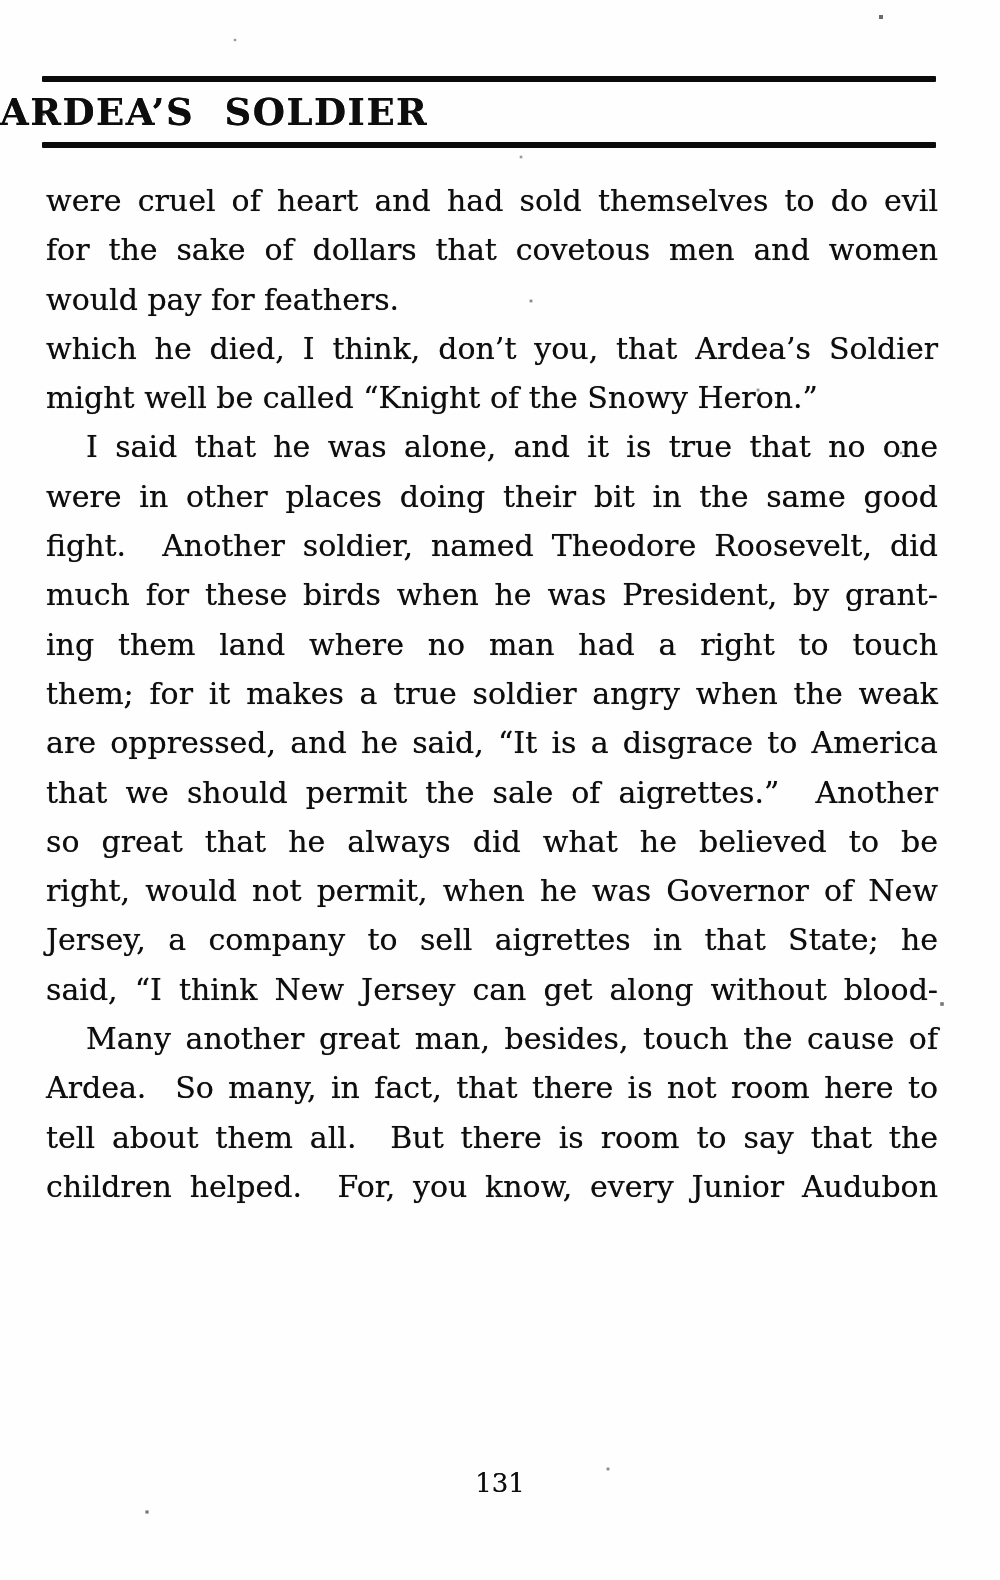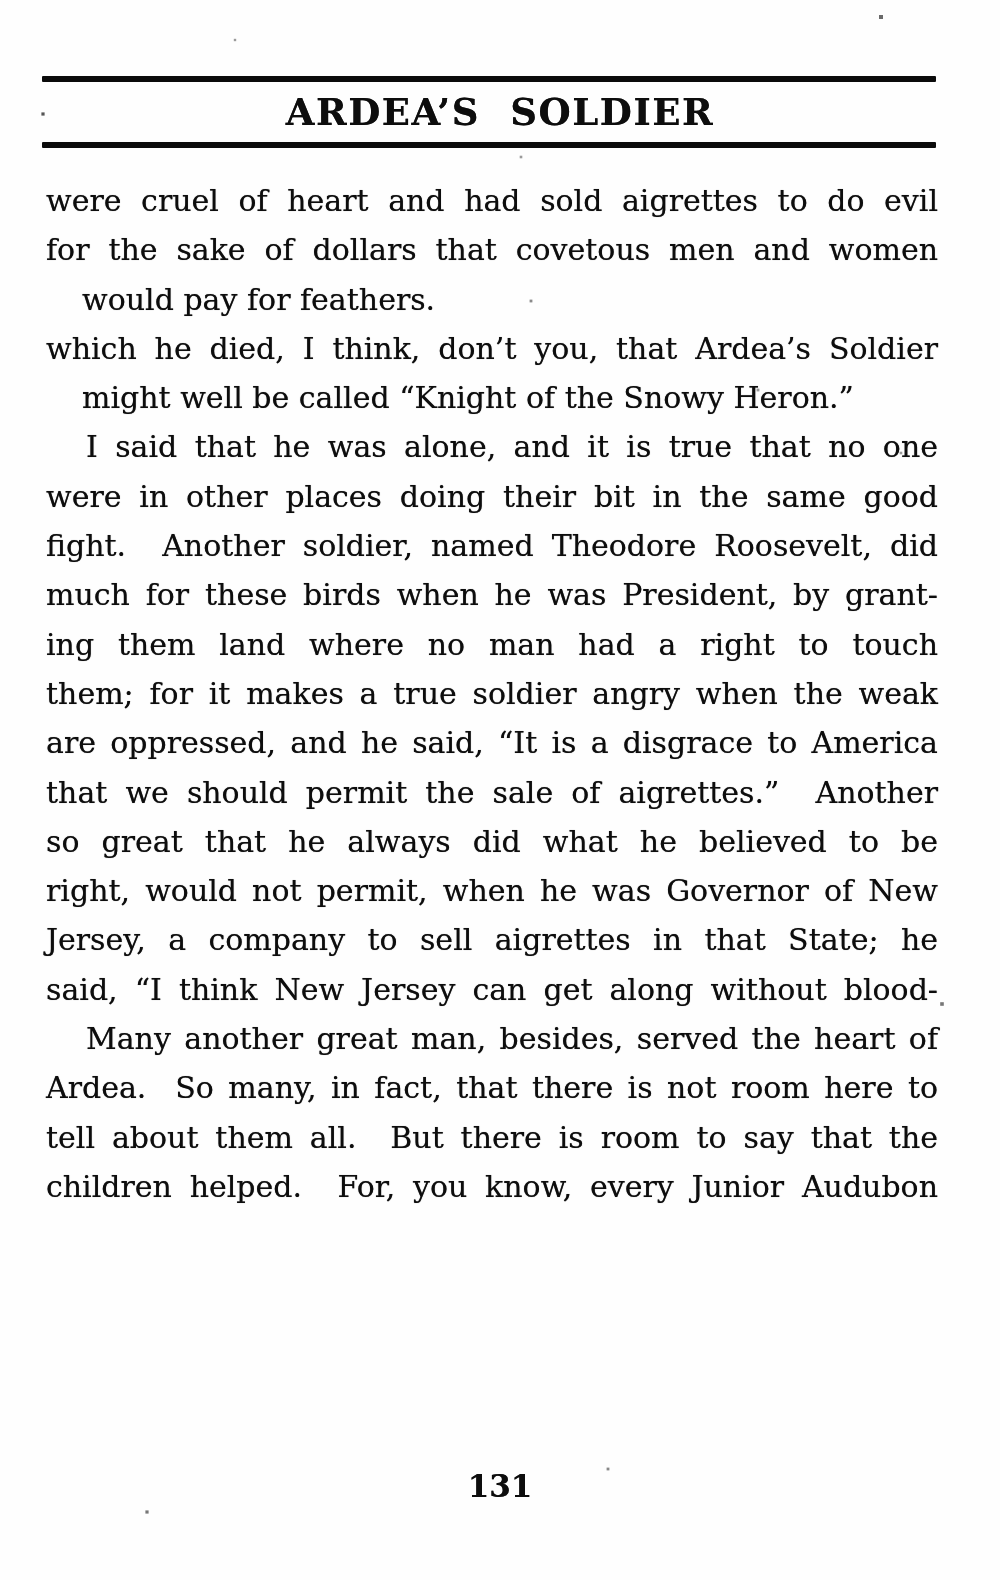--- a/index.html
+++ b/index.html
@@ -25,21 +25,20 @@
     background: #0b0b0b;
     border-radius: 1px;
   }
   .rule-top { top: 76px; }
   .rule-bottom { top: 142px; }
   .page-title {
     position: absolute;
     top: 90px;
     left: 0;
     width: 100%;
-    text-align: center;
     font-size: 37px;
     font-weight: bold;
     letter-spacing: 1.5px;
     word-spacing: 16px;
     text-shadow: 0 0 0.6px rgba(0,0,0,0.75);
   }
   .body-text {
     position: absolute;
     top: 176px;
     left: 46px;
@@ -48,33 +47,32 @@
     line-height: 49.3px;
     text-shadow: 0 0 0.7px rgba(0,0,0,0.65);
   }
   .line {
     text-align: justify;
     text-align-last: justify;
     white-space: pre-wrap;
   }
   .line.last {
     text-align-last: left;
-    margin-left: 36px;
   }
   .line.indent {
     text-indent: 40px;
   }
   .page-number {
     position: absolute;
     top: 1468px;
     left: 0;
     width: 100%;
     text-align: center;
-    font-size: 31px;
-    font-weight: bold;
+    font-size: 26px;
+    font-weight: normal;
     text-shadow: 0 0 0.6px rgba(0,0,0,0.7);
   }
   
   .speckles {
     position: absolute;
     top: 0;
     left: 0;
     width: 2px;
     height: 2px;
     background: transparent;
@@ -94,37 +92,37 @@
 </head>
 <body>
 
 <div class="page">
   <div class="speckles"></div>
   <div class="rule rule-top"></div>
   <div class="page-title">ARDEA’S SOLDIER</div>
   <div class="rule rule-bottom"></div>
 
   <div class="body-text">
-      <div class="line">were cruel of heart and had sold aigrettes to do evil</div>
+      <div class="line">were cruel of heart and had sold themselves to do evil</div>
       <div class="line">for the sake of dollars that covetous men and women</div>
       <div class="line last">would pay for feathers.</div>
       <div class="line">which he died, I think, don’t you, that Ardea’s Soldier</div>
       <div class="line last">might well be called “Knight of the Snowy Heron.”</div>
       <div class="line indent">I said that he was alone, and it is true that no one</div>
       <div class="line">were in other places doing their bit in the same good</div>
       <div class="line">fight.  Another soldier, named Theodore Roosevelt, did</div>
       <div class="line">much for these birds when he was President, by grant-</div>
       <div class="line">ing them land where no man had a right to touch</div>
       <div class="line">them; for it makes a true soldier angry when the weak</div>
       <div class="line">are oppressed, and he said, “It is a disgrace to America</div>
       <div class="line">that we should permit the sale of aigrettes.”  Another</div>
       <div class="line">so great that he always did what he believed to be</div>
       <div class="line">right, would not permit, when he was Governor of New</div>
       <div class="line">Jersey, a company to sell aigrettes in that State; he</div>
       <div class="line">said, “I think New Jersey can get along without blood-</div>
-      <div class="line indent">Many another great man, besides, served the heart of</div>
+      <div class="line indent">Many another great man, besides, touch the cause of</div>
       <div class="line">Ardea.  So many, in fact, that there is not room here to</div>
       <div class="line">tell about them all.  But there is room to say that the</div>
       <div class="line">children helped.  For, you know, every Junior Audubon</div>
     </div>
 
   <div class="page-number">131</div>
 </div>
 
 </body></html>

